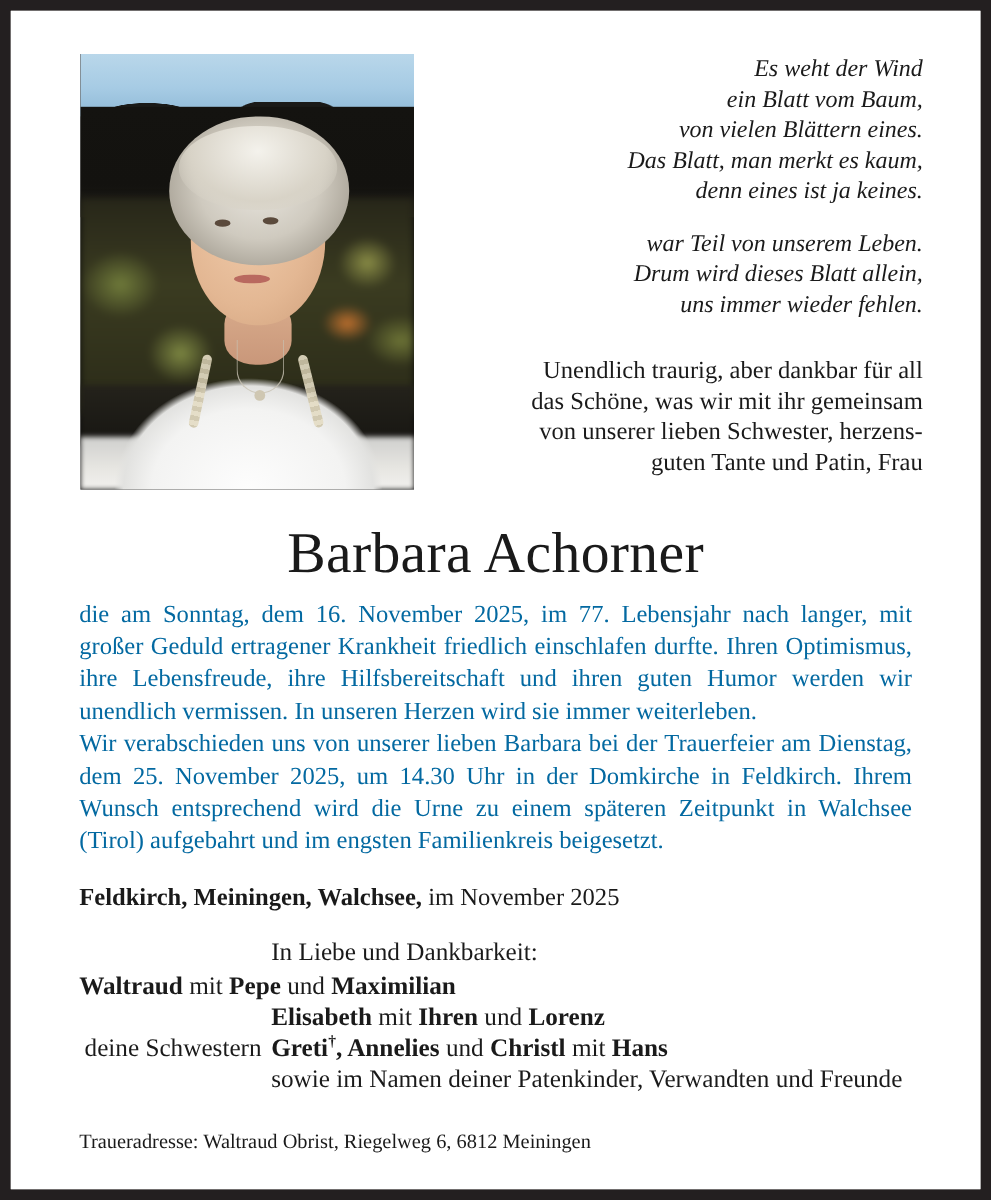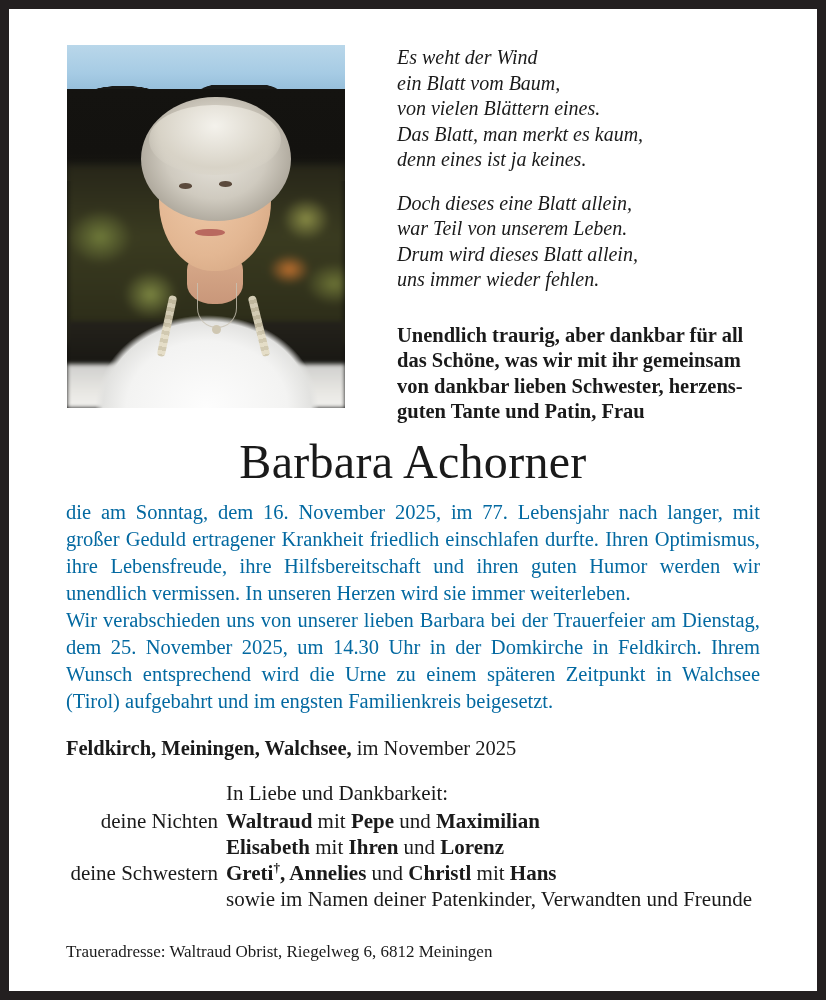--- a/index.html
+++ b/index.html
@@ -30,20 +30,21 @@
     width: 100%;
     height: 100%;
     background: #ffffff;
     padding: 0;
   }
 
   
   .top-area {
     position: relative;
     height: 392px;
+    text-align: right;
   }
 
   .portrait-frame {
     position: absolute;
     left: 58px;
     top: 36px;
     width: 278px;
     height: 363px;
     overflow: hidden;
     background: #0d0d0d;
@@ -179,21 +180,21 @@
   }
   .poem .stanza + .stanza { margin-top: 18px; }
   .poem .line { white-space: pre; }
 
   .intro {
     margin-top: 30px;
     font-size: 20.5px;
     line-height: 25.5px;
     color: #1a1a1a;
   }
-  .intro .line { white-space: pre; font-weight: bold; }
+  .intro .line { white-space: pre; }
 
   
   .deceased-name {
     margin-top: 32px;
     text-align: center;
     font-size: 48px;
     line-height: 58px;
     letter-spacing: .3px;
     color: #1a1a1a;
   }
@@ -297,51 +298,49 @@
       <div class="poem-col">
         <div class="poem">
           <div class="stanza">
             <div class="line">Es weht der Wind</div>
             <div class="line">ein Blatt vom Baum,</div>
             <div class="line">von vielen Blättern eines.</div>
             <div class="line">Das Blatt, man merkt es kaum,</div>
             <div class="line">denn eines ist ja keines.</div>
           </div>
           <div class="stanza">
-            <div class="line">Doch dieses eine Blatt allein,</div>
             <div class="line">war Teil von unserem Leben.</div>
             <div class="line">Drum wird dieses Blatt allein,</div>
             <div class="line">uns immer wieder fehlen.</div>
           </div>
         </div>
 
         <div class="intro">
           <div class="line">Unendlich traurig, aber dankbar für all</div>
           <div class="line">das Schöne, was wir mit ihr gemeinsam</div>
-          <div class="line">von dankbar lieben Schwester, herzens-</div>
+          <div class="line">von unserer lieben Schwester, herzens-</div>
           <div class="line">guten Tante und Patin, Frau</div>
         </div>
       </div>
     </div>
 
     <div class="deceased-name">Barbara Achorner</div>
 
     <div class="body-col">
       <div class="body-par">die am Sonntag, dem 16. November 2025, im 77. Lebensjahr nach langer, mit großer Geduld ertragener Krankheit friedlich einschlafen durfte. Ihren Optimismus, ihre Lebensfreude, ihre Hilfsbereitschaft und ihren guten Humor werden wir unendlich vermissen. In unseren Herzen wird sie immer weiterleben.</div>
       <div class="body-par">Wir verabschieden uns von unserer lieben Barbara bei der Trauerfeier am Dienstag, dem 25. November 2025, um 14.30 Uhr in der Domkirche in Feldkirch. Ihrem Wunsch entsprechend wird die Urne zu einem späteren Zeitpunkt in Walchsee (Tirol) aufgebahrt und im engsten Familienkreis beigesetzt.</div>
 
       <div class="place-date">
         <b>Feldkirch, Meiningen, Walchsee,</b><span> im November 2025</span>
       </div>
 
       <div class="family">
         <div class="family-head">In Liebe und Dankbarkeit:</div>
         <div class="family-rows">
           <div class="fam-row">
-            <div class="fam-label">deine Nichten</div>
             <div class="fam-names"><b>Waltraud</b> mit <b>Pepe</b> und <b>Maximilian</b></div>
           </div>
           <div class="fam-row">
             <div class="fam-label"></div>
             <div class="fam-names"><b>Elisabeth</b> mit <b>Ihren</b> und <b>Lorenz</b></div>
           </div>
           <div class="fam-row">
             <div class="fam-label">deine Schwestern</div>
             <div class="fam-names"><b>Greti<sup>†</sup>, Annelies</b> und <b>Christl</b> mit <b>Hans</b></div>
           </div>

